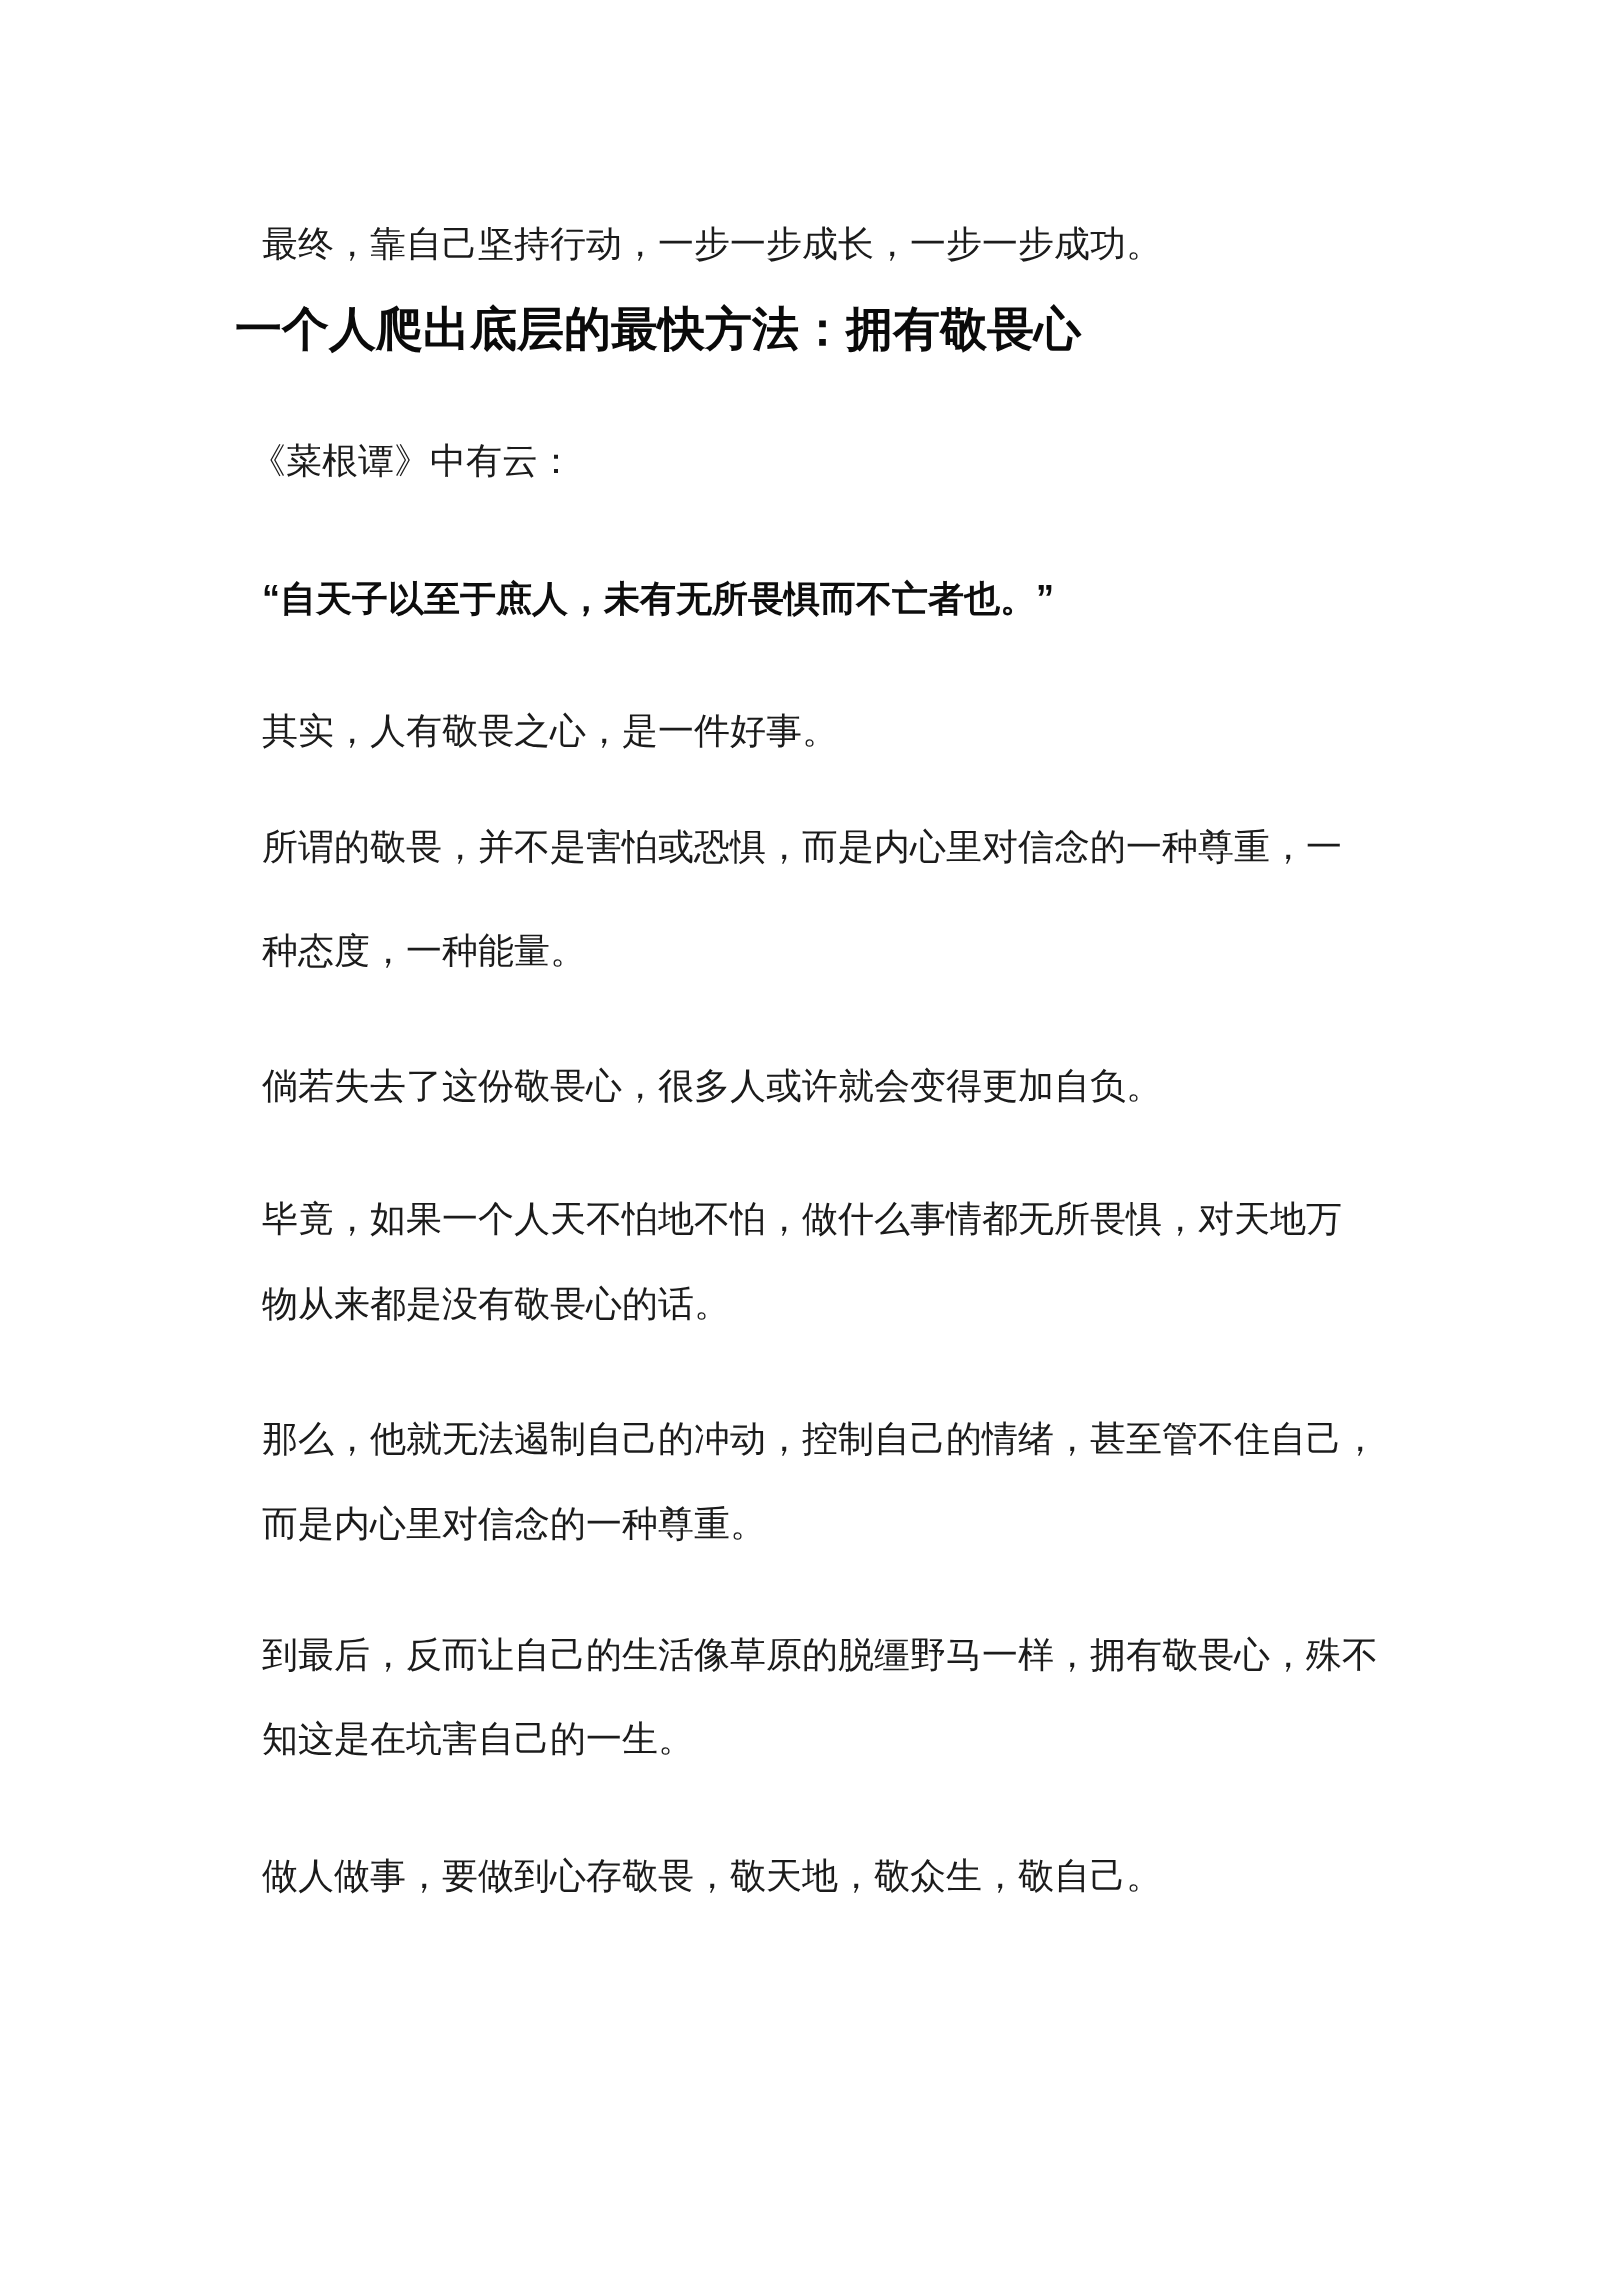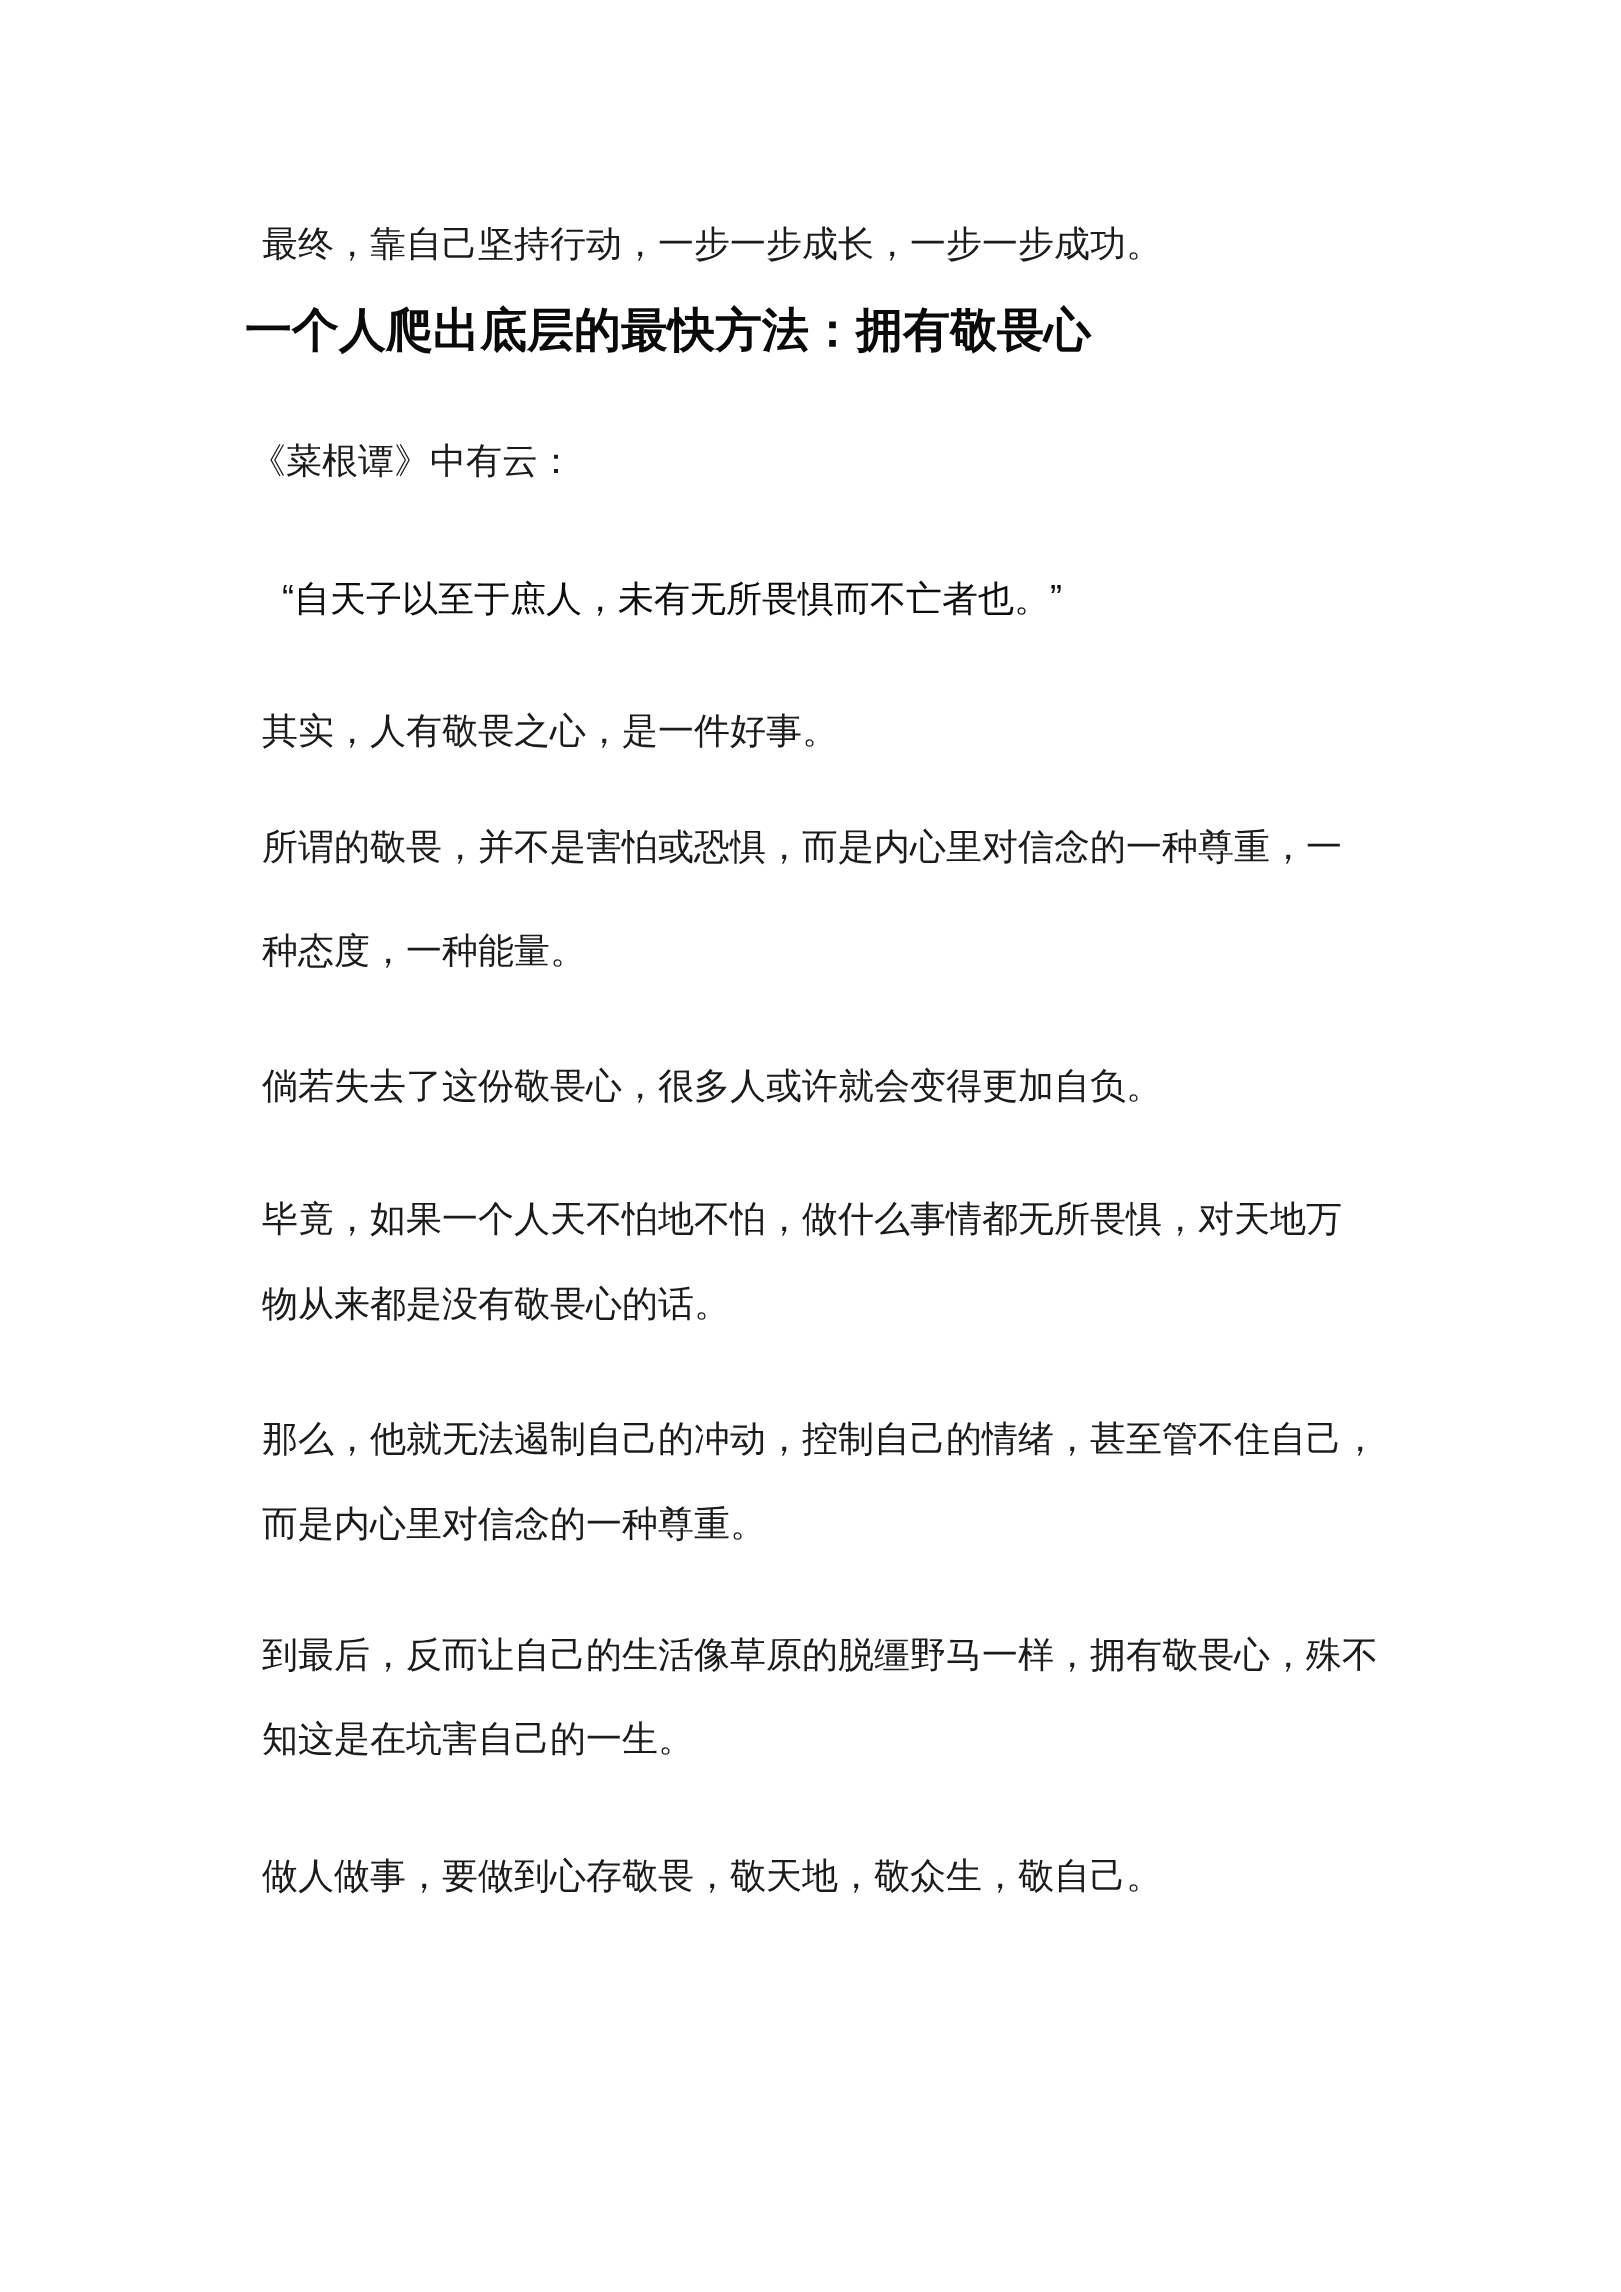--- a/index.html
+++ b/index.html
@@ -27,29 +27,30 @@
     left: 262px;
     white-space: nowrap;
     font-size: 36px;
     line-height: 49px;
     height: 49px;
     font-weight: 400;
     letter-spacing: 0;
   }
   .heading {
     position: absolute;
-    left: 245px;
+    left: 235px;
     white-space: nowrap;
     font-size: 47px;
     line-height: 59px;
     height: 59px;
     font-weight: 700;
     color: #0a0a0a;
+    font-family: Liberation Serif, serif;
   }
-  .bold { font-weight: 400; color: #0d0d0d; margin-left: 20px; }
+  .bold { font-weight: 700; color: #0d0d0d; }
 </style>
 </head>
 <body>
 
 <div class="page">
 
   <div class="line" style="top:219px;">最终，靠自己坚持行动，一步一步成长，一步一步成功。</div>
 
   <div class="heading" style="top:300px;">一个人爬出底层的最快方法：拥有敬畏心</div>
 

